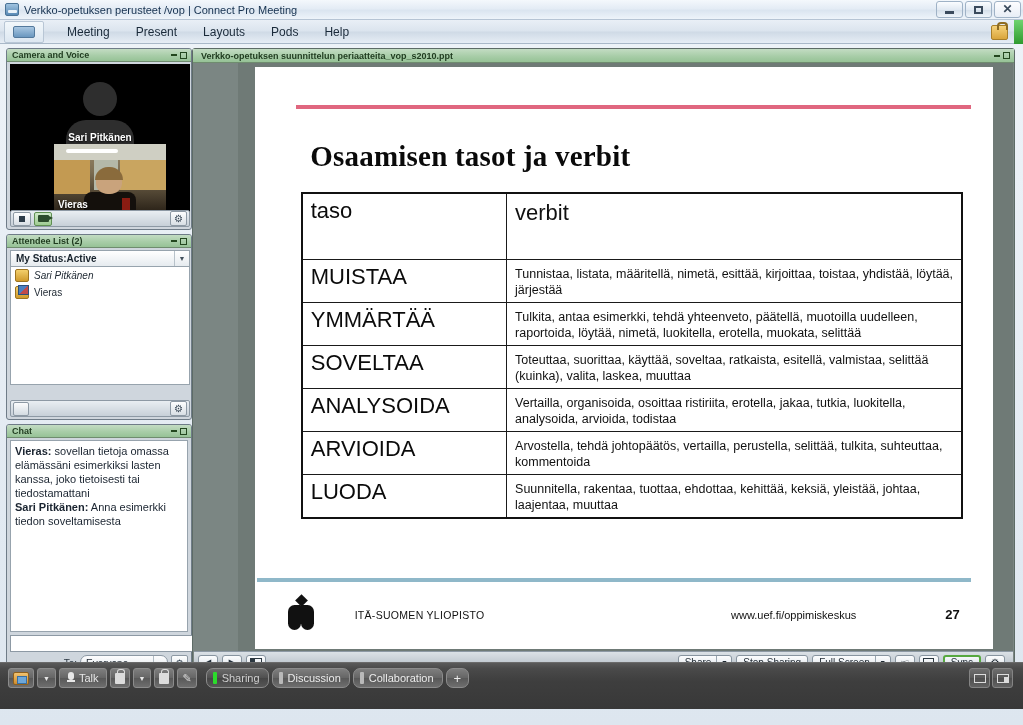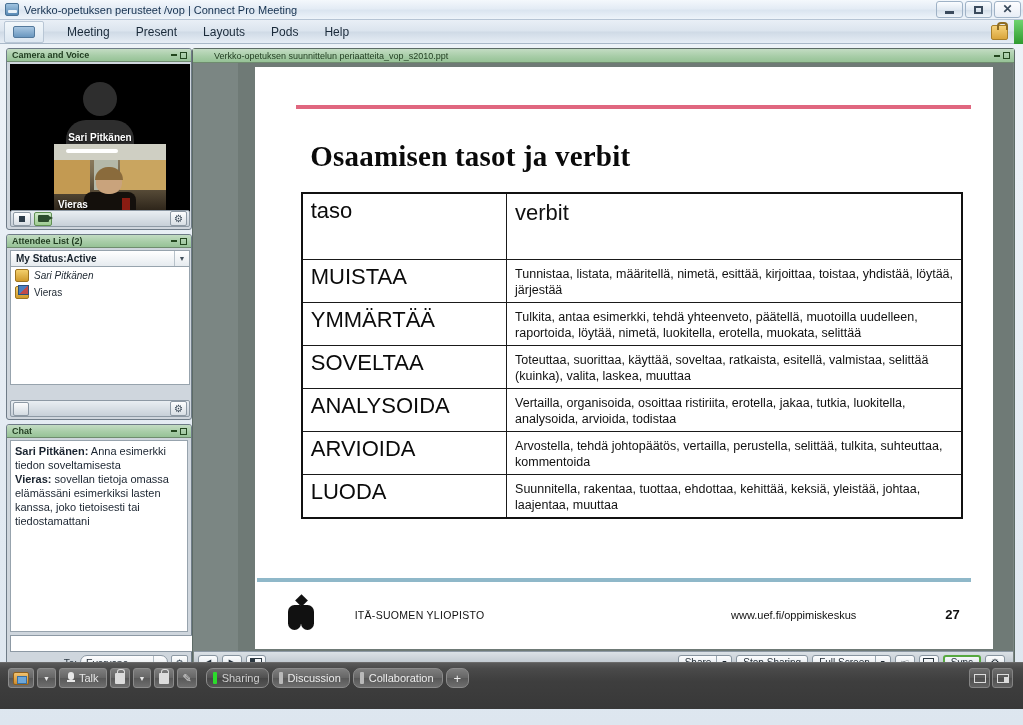--- a/index.html
+++ b/index.html
@@ -233,21 +233,21 @@
   
   .share-pod{
     position:absolute; left:192px; top:48px; right:8px; bottom:50px;
     background:#7b8683; border:1px solid #5d6b66; border-radius:3px;
   }
   .share-header{
     height:14px;
     background:linear-gradient(180deg,#c3dcc3 0%, #a8cda8 55%, #96c296 100%);
     border-bottom:1px solid #6f8c6f;
     display:flex;align-items:center;
-    font-size:9px;font-weight:normal;color:#1f3b1f;padding-left:21px;
+    font-size:9px;font-weight:bold;color:#1f3b1f;padding-left:8px;
   }
   .share-header .ctrls{margin-left:auto;margin-right:4px;display:flex;gap:3px;align-items:center;}
   .share-header .ctrls .c1{width:6px;height:2px;background:#23471f;}
   .share-header .ctrls .c2{width:7px;height:7px;border:1px solid #23471f;}
 
   .slide-area{
     position:absolute;left:1px;top:14px;right:1px;bottom:23px;
     background:#6f7a76; overflow:hidden;margin-left:44px;
   }
   .slide{
@@ -513,22 +513,22 @@
 
     <div class="pod chat-pod">
       <div class="pod-header">
         <span>Chat</span>
         <span class="ctrls">
           <span class="c1"></span>
           <span class="c2"></span>
         </span>
       </div>
       <div class="chat-body">
+        <div class="chat-msg"><span class="chat-from">Vieras:</span><span> sovellan tietoja omassa elämässäni esimerkiksi lasten kanssa, joko tietoisesti tai tiedostamattani</span></div>
         <div class="chat-msg"><span class="chat-from">Sari Pitkänen:</span><span> Anna esimerkki tiedon soveltamisesta</span></div>
-        <div class="chat-msg"><span class="chat-from">Vieras:</span><span> sovellan tietoja omassa elämässäni esimerkiksi lasten kanssa, joko tietoisesti tai tiedostamattani</span></div>
       </div>
       <div class="chat-input-wrap">
         <input class="chat-input" type="text" value="" style="">
         <div class="chat-send">↵</div>
       </div>
       <div class="chat-to-row">
         <span class="chat-to-label">To:</span>
         <div class="chat-to-select">
           <span>Everyone</span>
           <span class="cv">▼</span>

